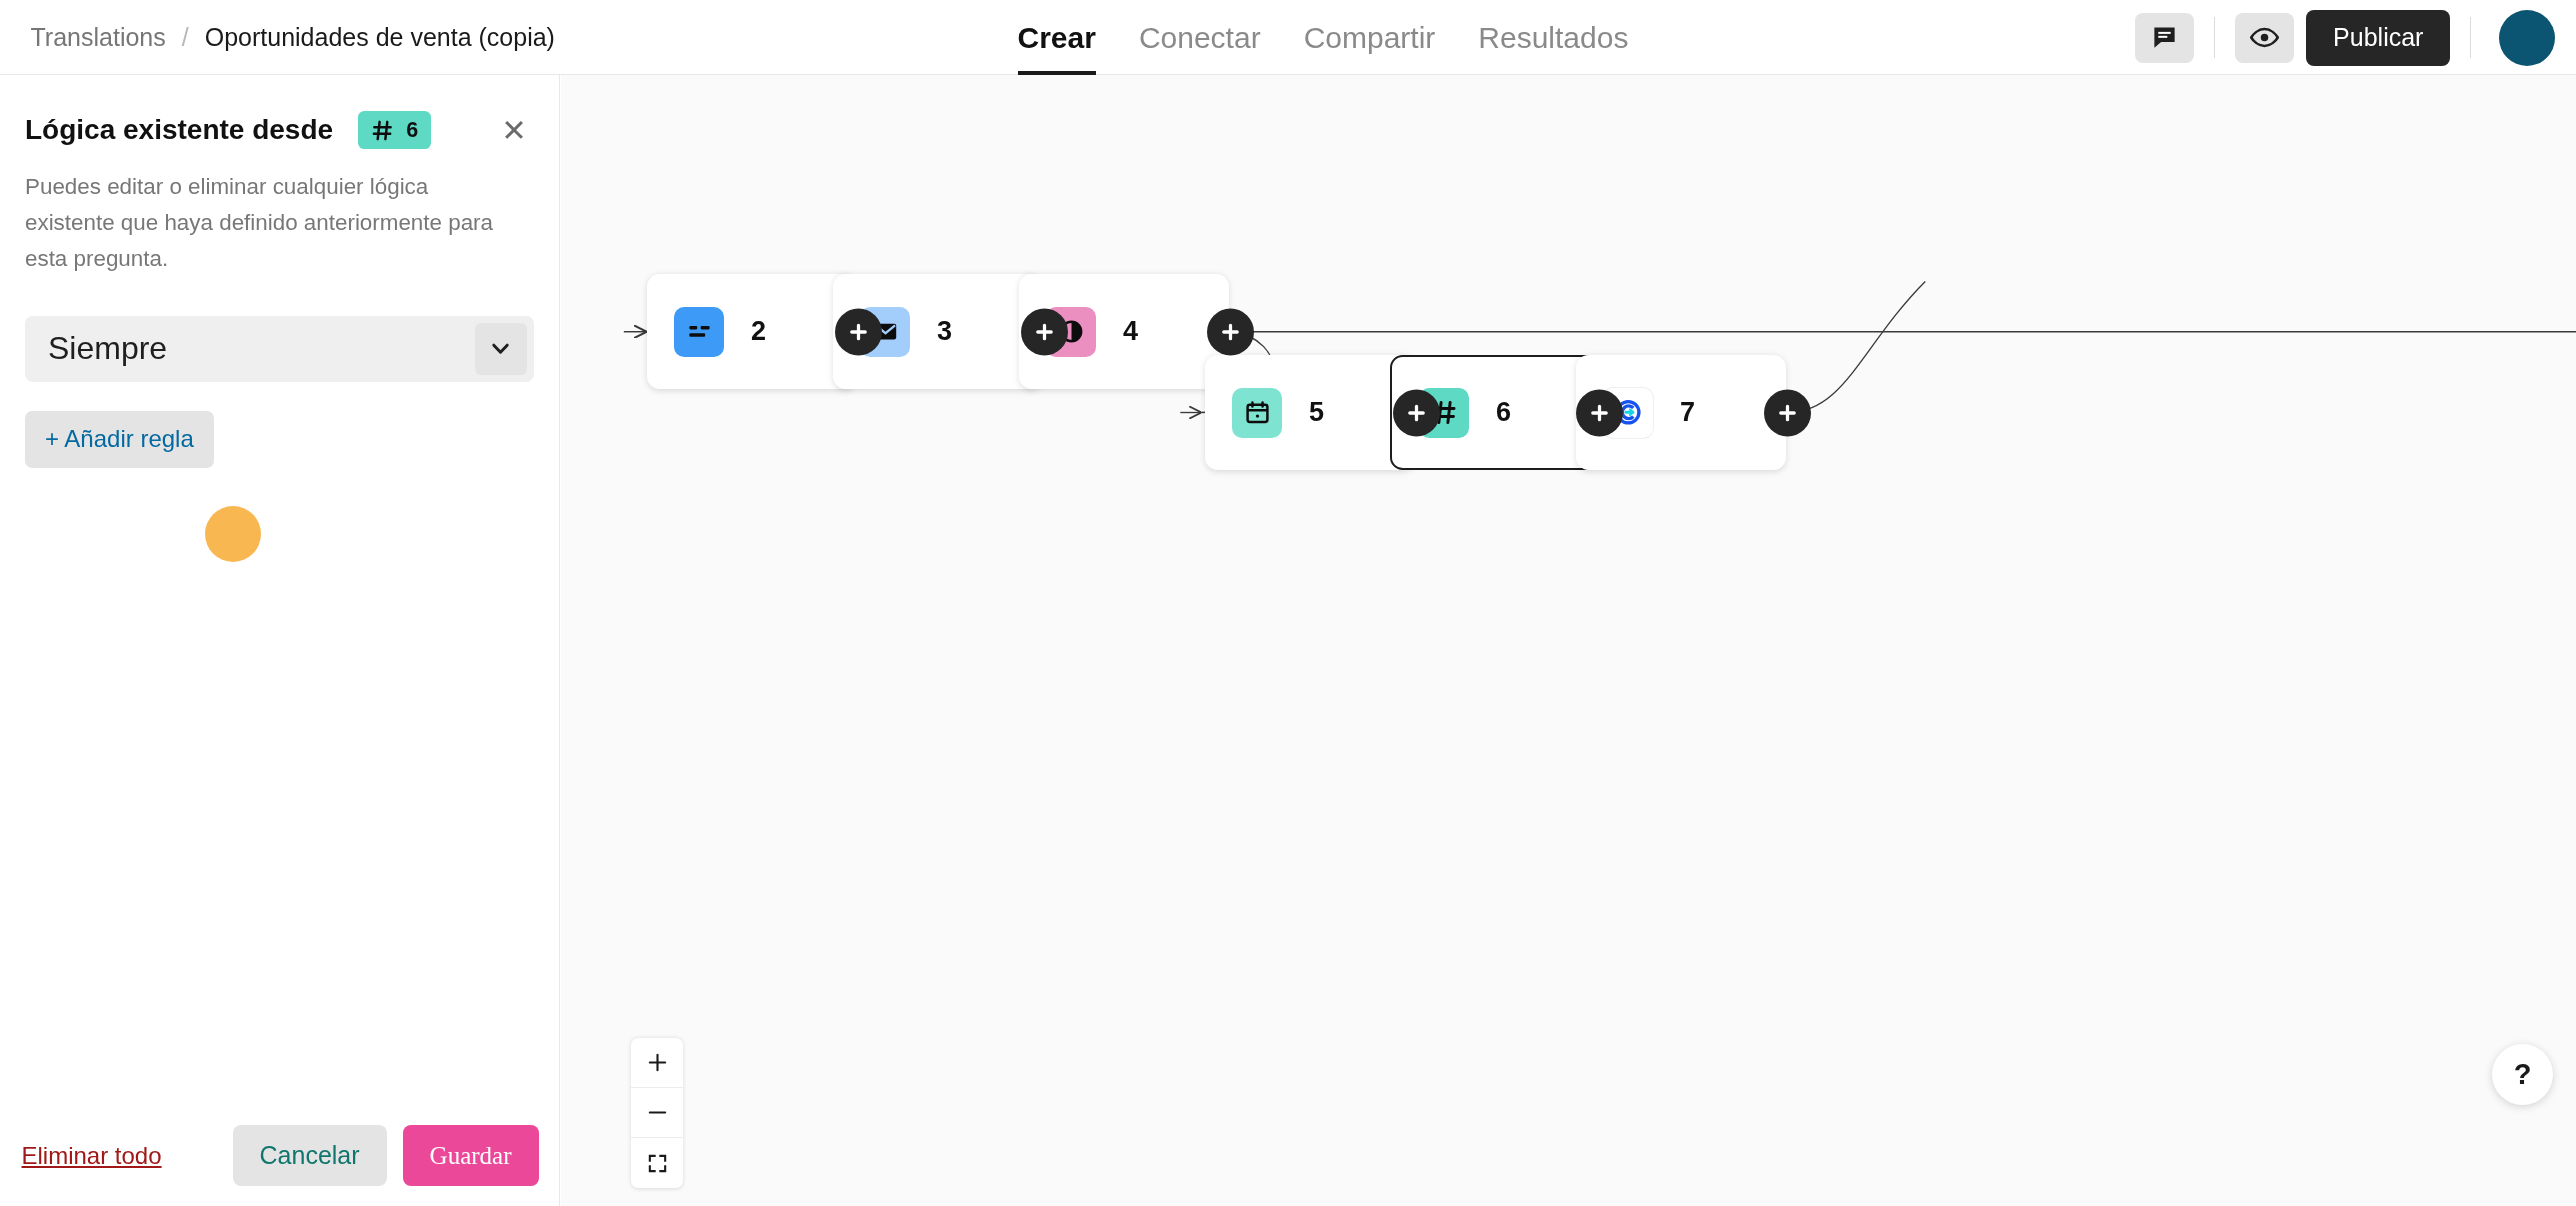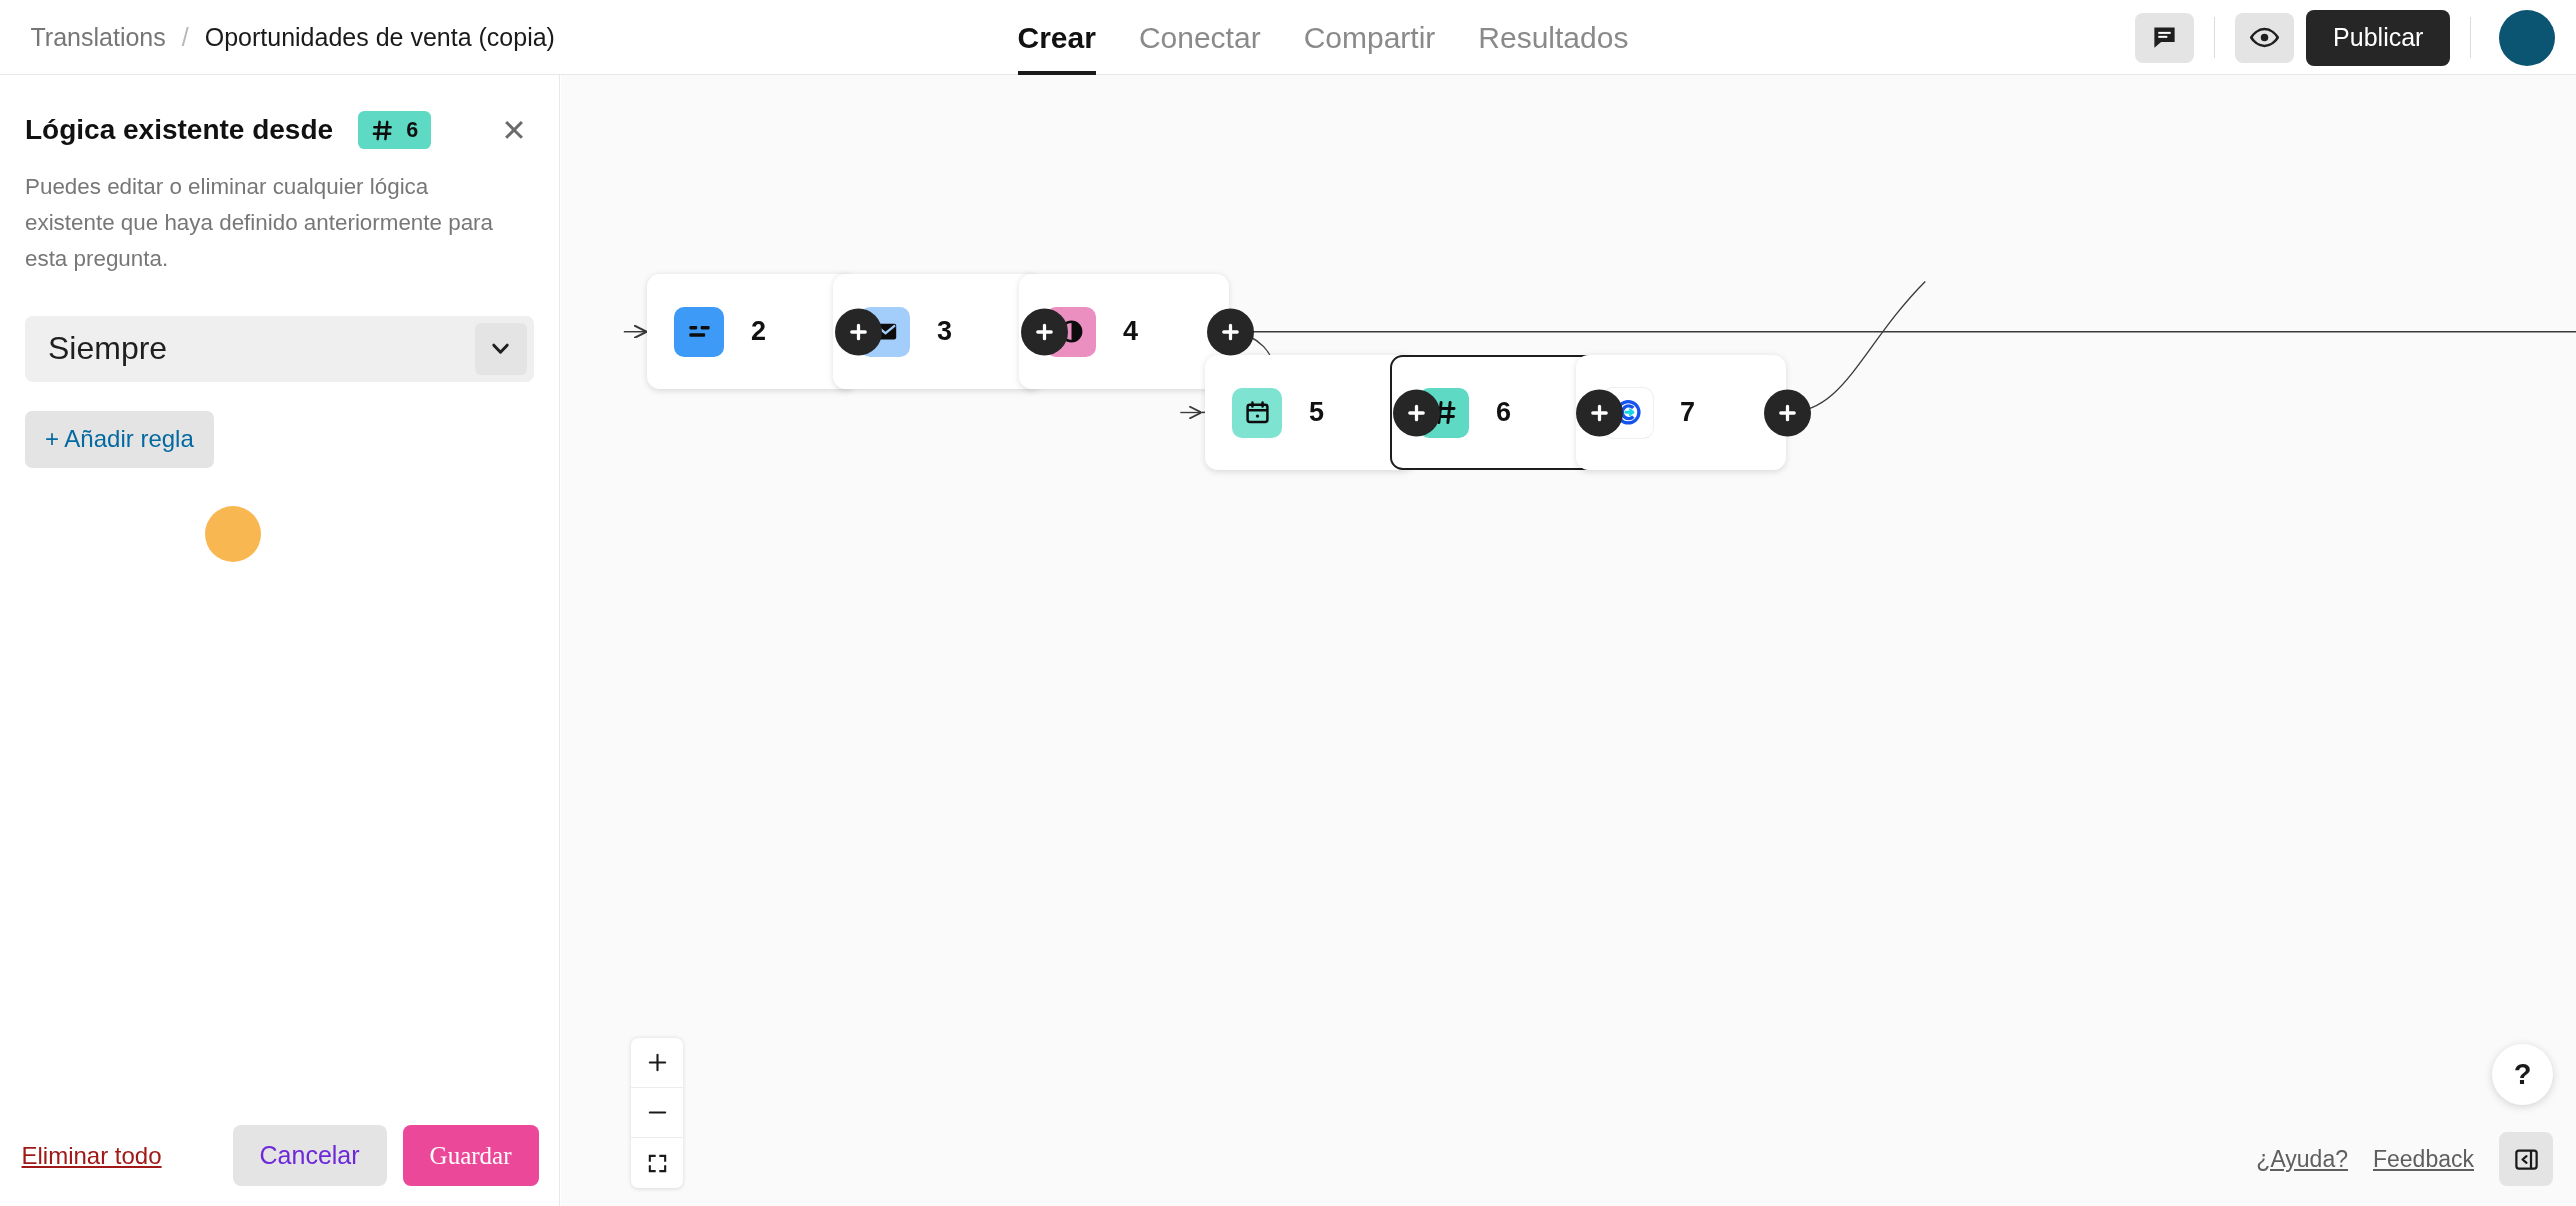--- a/index.html
+++ b/index.html
@@ -118,21 +118,21 @@
   .sidebar-footer {
     position: absolute; bottom: 0; left: 0; width: 560px; height: 101px;
     display: flex; align-items: center; padding: 0 21.5px; gap: 16px;
   }
   .delete-all {
     color: #a01818; font-size: 24px; text-decoration: underline;
     cursor: pointer; margin-right: auto; text-align: right;
   }
   .btn-secondary {
     height: 61px; padding: 0 27px; border-radius: 8px;
-    background: #e4e4e4; color: #6d28d9; font-size: 25px;
+    background: #e4e4e4; color: #0f766e; font-size: 25px;
     border: none; cursor: pointer; font-family: "Liberation Sans", sans-serif;
   }
   .btn-primary {
     height: 61px; padding: 0 27px; border-radius: 8px;
     background: #ec4899; color: #ffffff; font-size: 25px;
     border: none; cursor: pointer; font-family: Liberation Serif, serif;
   }
 
   
   .canvas {
@@ -412,25 +412,14 @@
     </div>
     <div class="zoom-btn">
       <svg width="23" height="23" viewBox="0 0 24 24">
         <path d="M4 9 V4 H9 M15 4 H20 V9 M20 15 V20 H15 M9 20 H4 V15" stroke="#1a1a1a" stroke-width="2.2" fill="none" stroke-linecap="square"></path>
       </svg>
     </div>
   </div>
 
   <div class="help-fab">?</div>
 
-  <div class="canvas-footer">
-    <span class="foot-link">¿Ayuda?</span>
-    <span class="foot-link">Feedback</span>
-    <span class="collapse-btn">
-      <svg width="27" height="27" viewBox="0 0 24 24">
-        <rect x="3" y="4" width="18" height="16" rx="2.2" fill="none" stroke="#1a1a1a" stroke-width="2"></rect>
-        <path d="M16 4 V20" stroke="#1a1a1a" stroke-width="2"></path>
-        <path d="M12 9 L8.5 12 L12 15" fill="none" stroke="#1a1a1a" stroke-width="2" stroke-linecap="round" stroke-linejoin="round"></path>
-      </svg>
-    </span>
-  </div>
 </div>
 
 
 </body></html>

